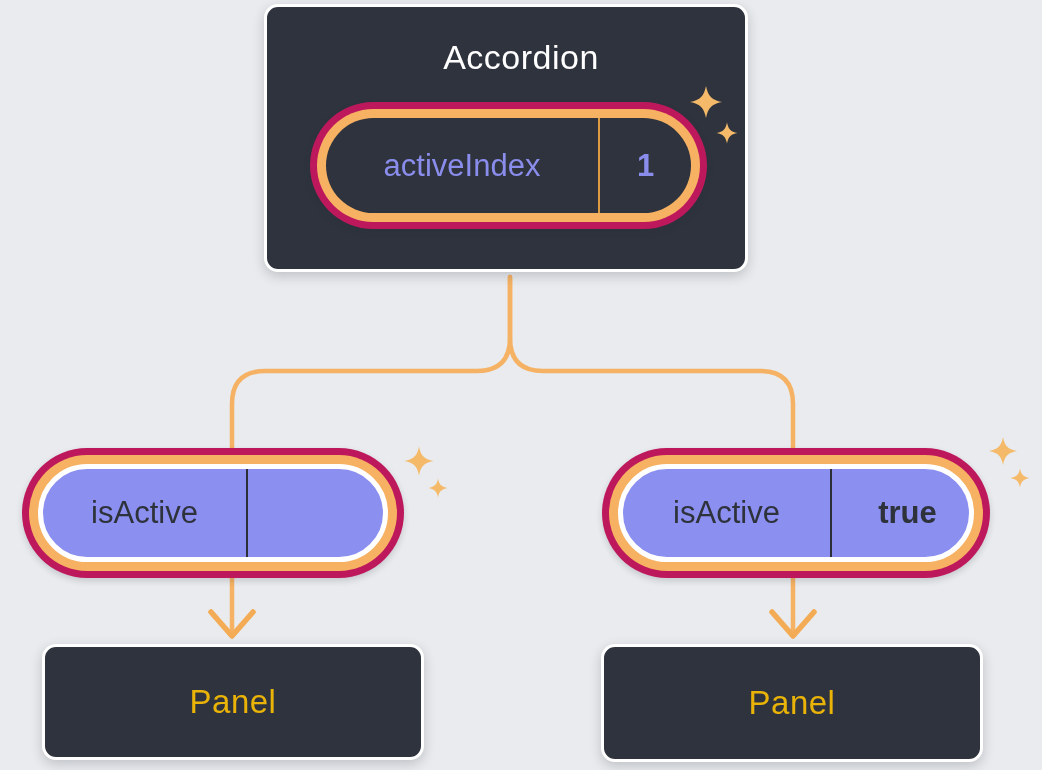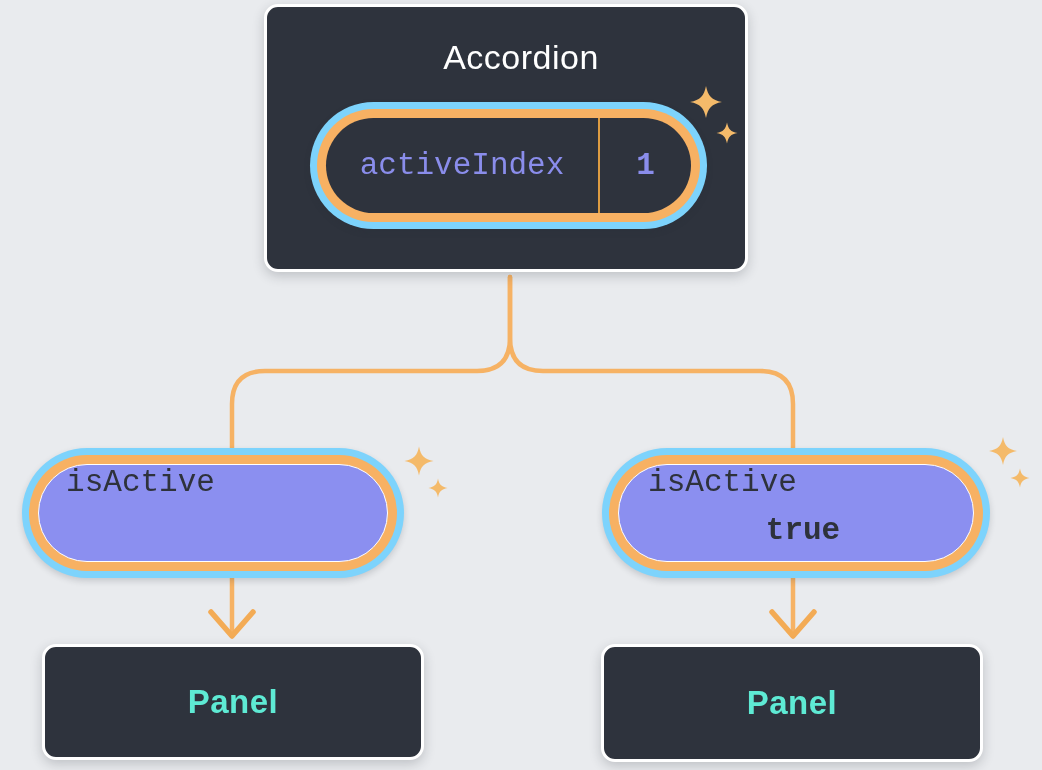--- a/index.html
+++ b/index.html
@@ -29,54 +29,53 @@
     left:0; right:0;
     text-align:center;
     color:#ffffff;
     font-size:34px;
     font-weight:500;
     letter-spacing:.5px;
   }
 
   .panel {
     display:flex; align-items:center; justify-content:center;
-    color:#5eead4;
+    color:#eab308;
     font-size:33px;
-    font-weight:700;
+    font-weight:400;
     letter-spacing:.5px;
     z-index:2;
   }
 
   .pill-outer {
     position:absolute;
-    background:#7dd3fc;
+    background:#be185d;
     border-radius:999px;
     padding:7px;
     box-sizing:border-box;
     z-index:3;
     box-shadow:0 3px 6px rgba(40,45,55,.18);
-    font-family:Liberation Mono, monospace;
   }
   .pill-mid {
     background:#f7b163;
     border-radius:999px;
     padding:9px;
     height:100%;
     box-sizing:border-box;
   }
   .pill-inner {
     border-radius:999px;
     height:100%;
     display:flex;
     align-items:stretch;
     overflow:hidden;
     box-sizing:border-box;
   }
   .pill-inner.dark   { background:#2e333d; }
-  .pill-inner.purple { background:#8b8ff0; border:1px solid #ffffff;flex-direction:column; }
+  .pill-inner.purple { background:#8b8ff0; border:5px solid #ffffff; }
 
   .pill-cell {
     display:flex; align-items:center; justify-content:center;
     font-size:31px;
     box-sizing:border-box;
   }
   .pill-cell.value { font-weight:700; }
   .pill-divider { width:2px; }
   .pill-divider.orange { background:#dd9c42; }
   .pill-divider.dark   { background:#2b2f38; }

